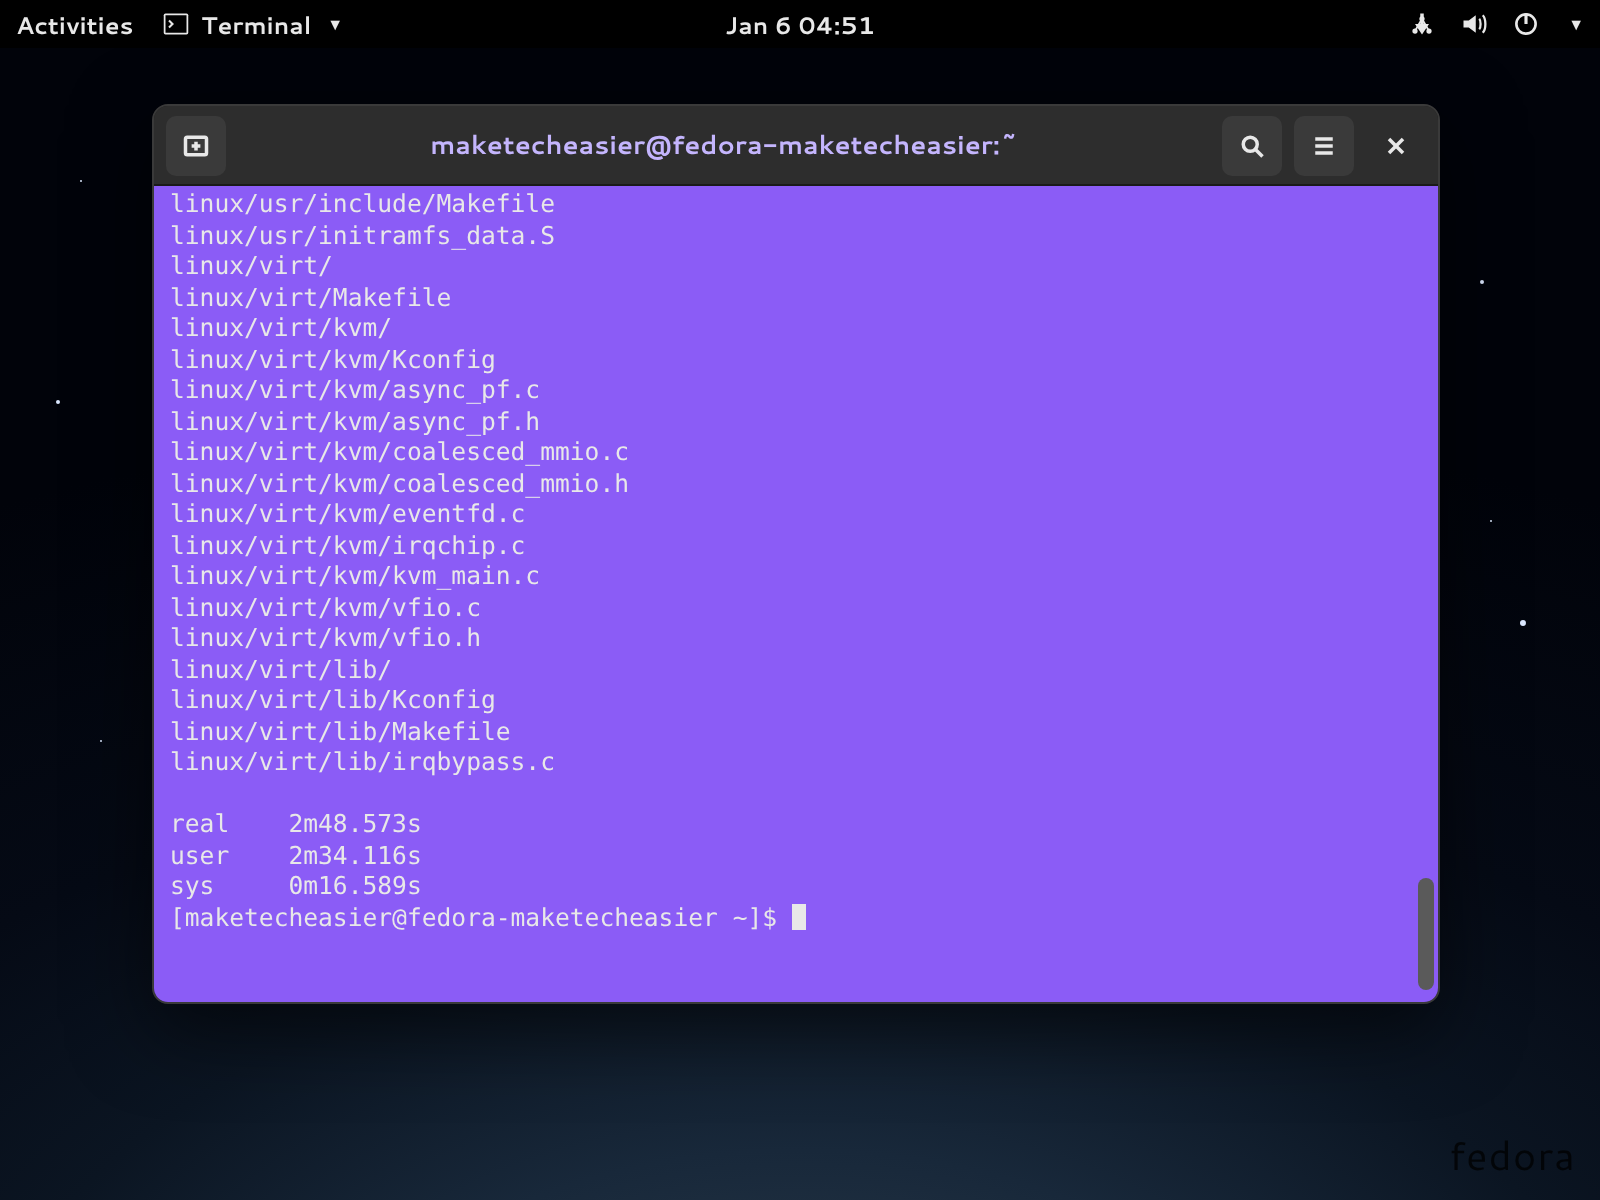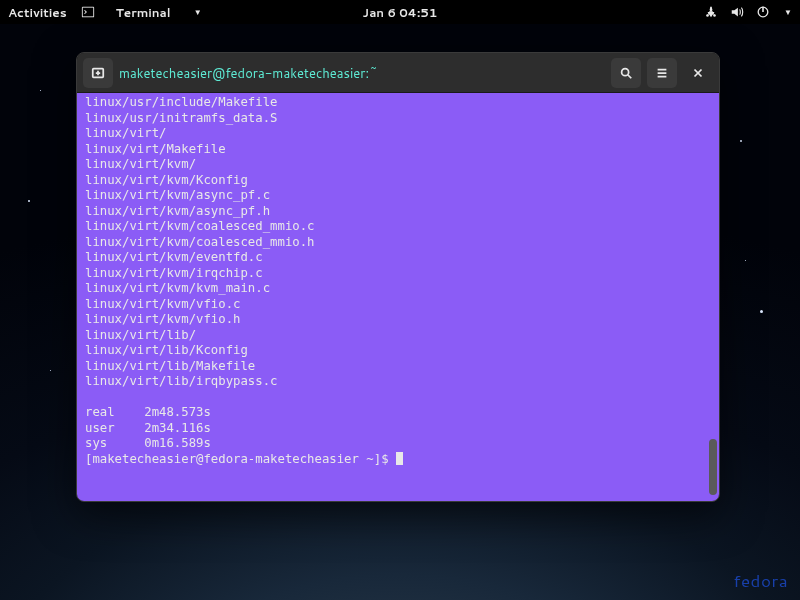--- a/index.html
+++ b/index.html
@@ -12,61 +12,61 @@
   .star { position: absolute; background: #dbe8ff; border-radius: 50%; }
   
   .topbar {
     position: absolute; top: 0; left: 0; right: 0; height: 24px;
     background: #000; color: #e8e8e8; display: flex; align-items: center;
     font-size: 12px; font-weight: 600; padding: 0 8px;
   }
   .topbar .left { display: flex; gap: 14px; }
   .topbar .center { position: absolute; left: 50%; transform: translateX(-50%); }
   .topbar .right { margin-left: auto; display: flex; align-items: center; gap: 12px; }
-  .topbar .appmenu { display: flex; align-items: center; gap: 21px; }
+  .topbar .appmenu { display: flex; align-items: center; gap: 6px; }
   .topbar svg { width: 14px; height: 14px; fill: #e8e8e8; display: block; }
   .topbar .tri { font-size: 8px; margin-left: 2px; }
   
   .window {
     position: absolute; left: 76px; top: 52px; width: 644px; height: 450px;
     background: #1e1e1e; border-radius: 8px; box-shadow: 0 12px 40px rgba(0,0,0,0.6);
     display: flex; flex-direction: column; overflow: hidden;
     border: 1px solid #3a3a3a;
   }
   .titlebar {
     height: 40px; background: #2d2d2d; display: flex; align-items: center;
     padding: 0 6px; gap: 6px; border-bottom: 1px solid #1a1a1a;
   }
   .tb-btn {
     width: 30px; height: 30px; border-radius: 5px; background: #3a3a3a;
     display: flex; align-items: center; justify-content: center; color: #e8e8e8;
     cursor: pointer;
   }
   .tb-btn.plain { background: transparent; }
   .tb-btn svg { width: 14px; height: 14px; stroke: #e8e8e8; fill: none; stroke-width: 2; }
-  .tb-title { flex: 1; text-align: left; color: #5eead4; font-size: 13px; font-weight: 400; }
+  .tb-title { flex: 1; text-align: center; color: #c4b5fd; font-size: 13px; font-weight: 700; }
   .tb-right { display: flex; gap: 6px; }
   .term-body {
     flex: 1; background: #8b5cf6; padding: 2px 8px 6px 8px;
     font-family: "DejaVu Sans Mono", "Menlo", monospace; font-size: 12.3px;
     line-height: 15.5px; color: #e8e8e8; overflow: hidden; position: relative;
     white-space: pre;
   }
   .term-line { white-space: pre; }
   .cursor { display: inline-block; width: 7px; height: 13px; background: #e8e8e8; vertical-align: -2px; }
   .scrollbar {
     position: absolute; right: 2px; top: 40px; bottom: 6px; width: 8px;
   }
   .scrollbar .thumb {
     position: absolute; left: 0; right: 0; bottom: 0; height: 56px;
     background: #5a5a5a; border-radius: 4px;
   }
   .watermark {
-    position: absolute; right: 12px; bottom: 8px; color: #1d4ed8;
-    font-size: 17px; letter-spacing: 0.5px; font-weight: 400; opacity: 0.75;
+    position: absolute; right: 12px; bottom: 8px; color: #000000;
+    font-size: 20px; letter-spacing: 0.5px; font-weight: 400; opacity: 0.75;
     font-family: "Cantarell", sans-serif;
   }
 </style>
 </head>
 <body>
 
 <div class="star" style="top:140px; left:740px; width:2px; height:2px;"></div>
 <div class="star" style="top:200px; left:28px; width:2px; height:2px;"></div>
 <div class="star" style="top:310px; left:760px; width:3px; height:3px;"></div>
 <div class="star" style="top:90px; left:40px; width:1px; height:1px;"></div>

